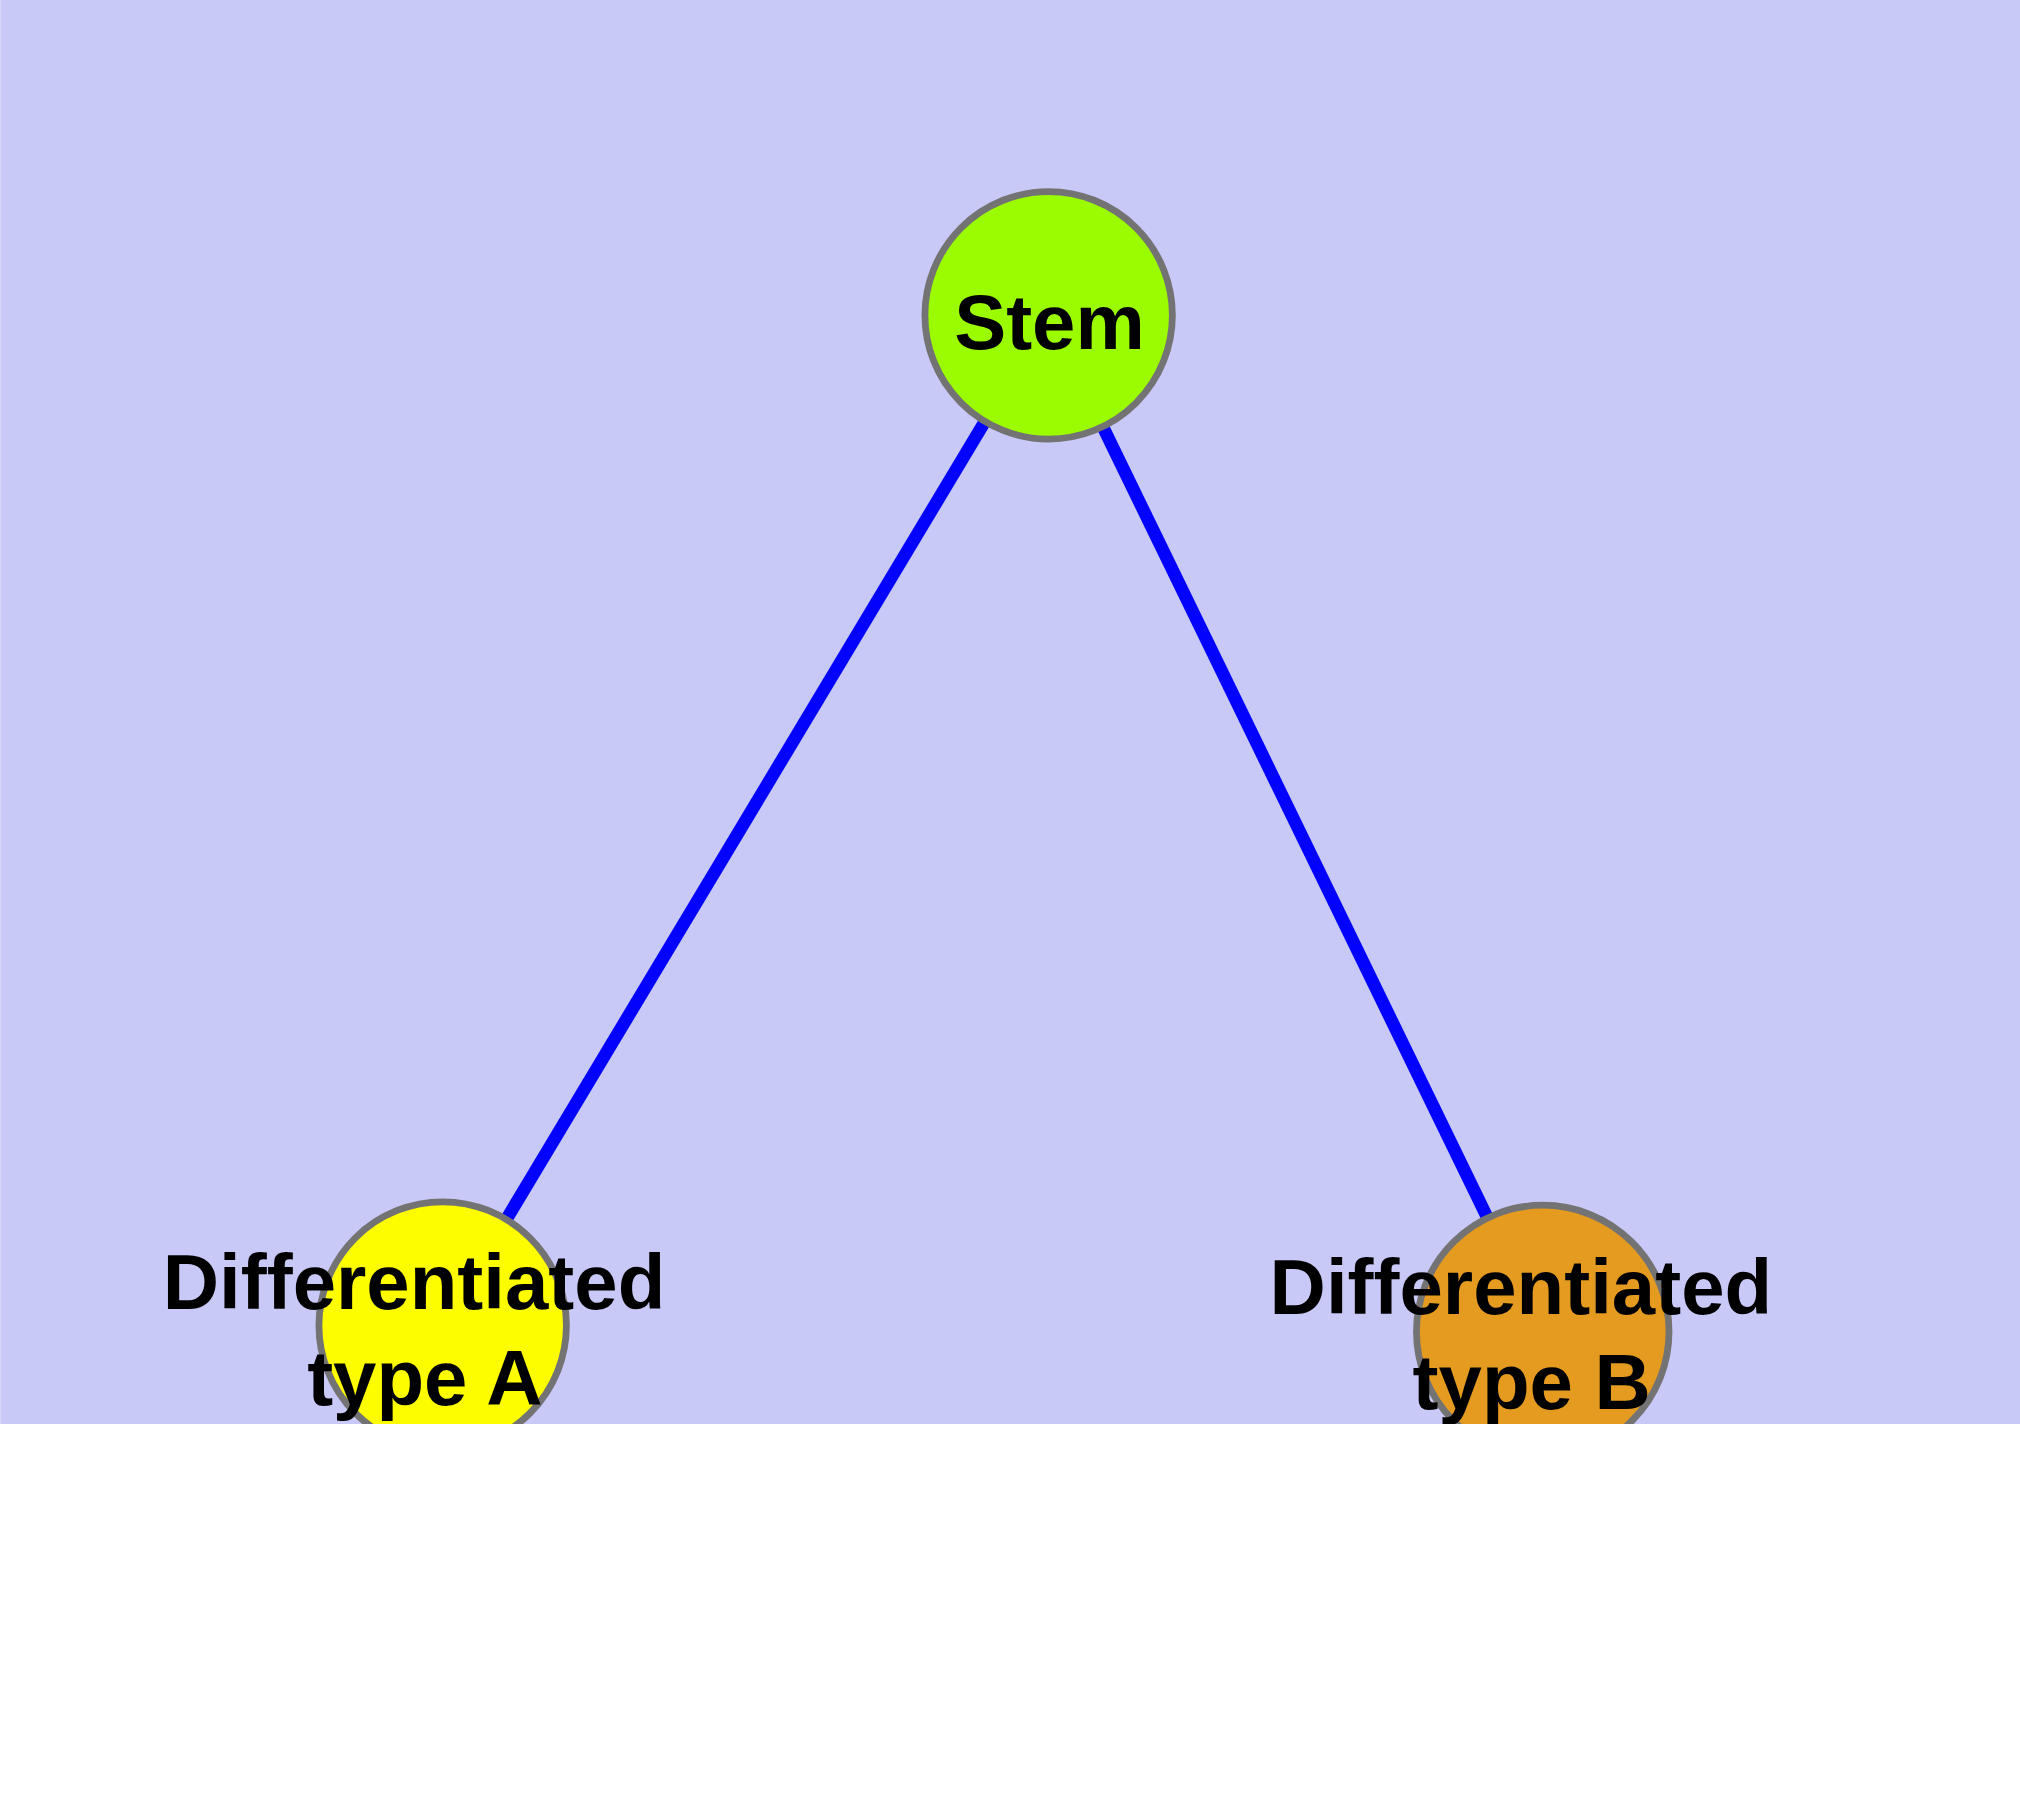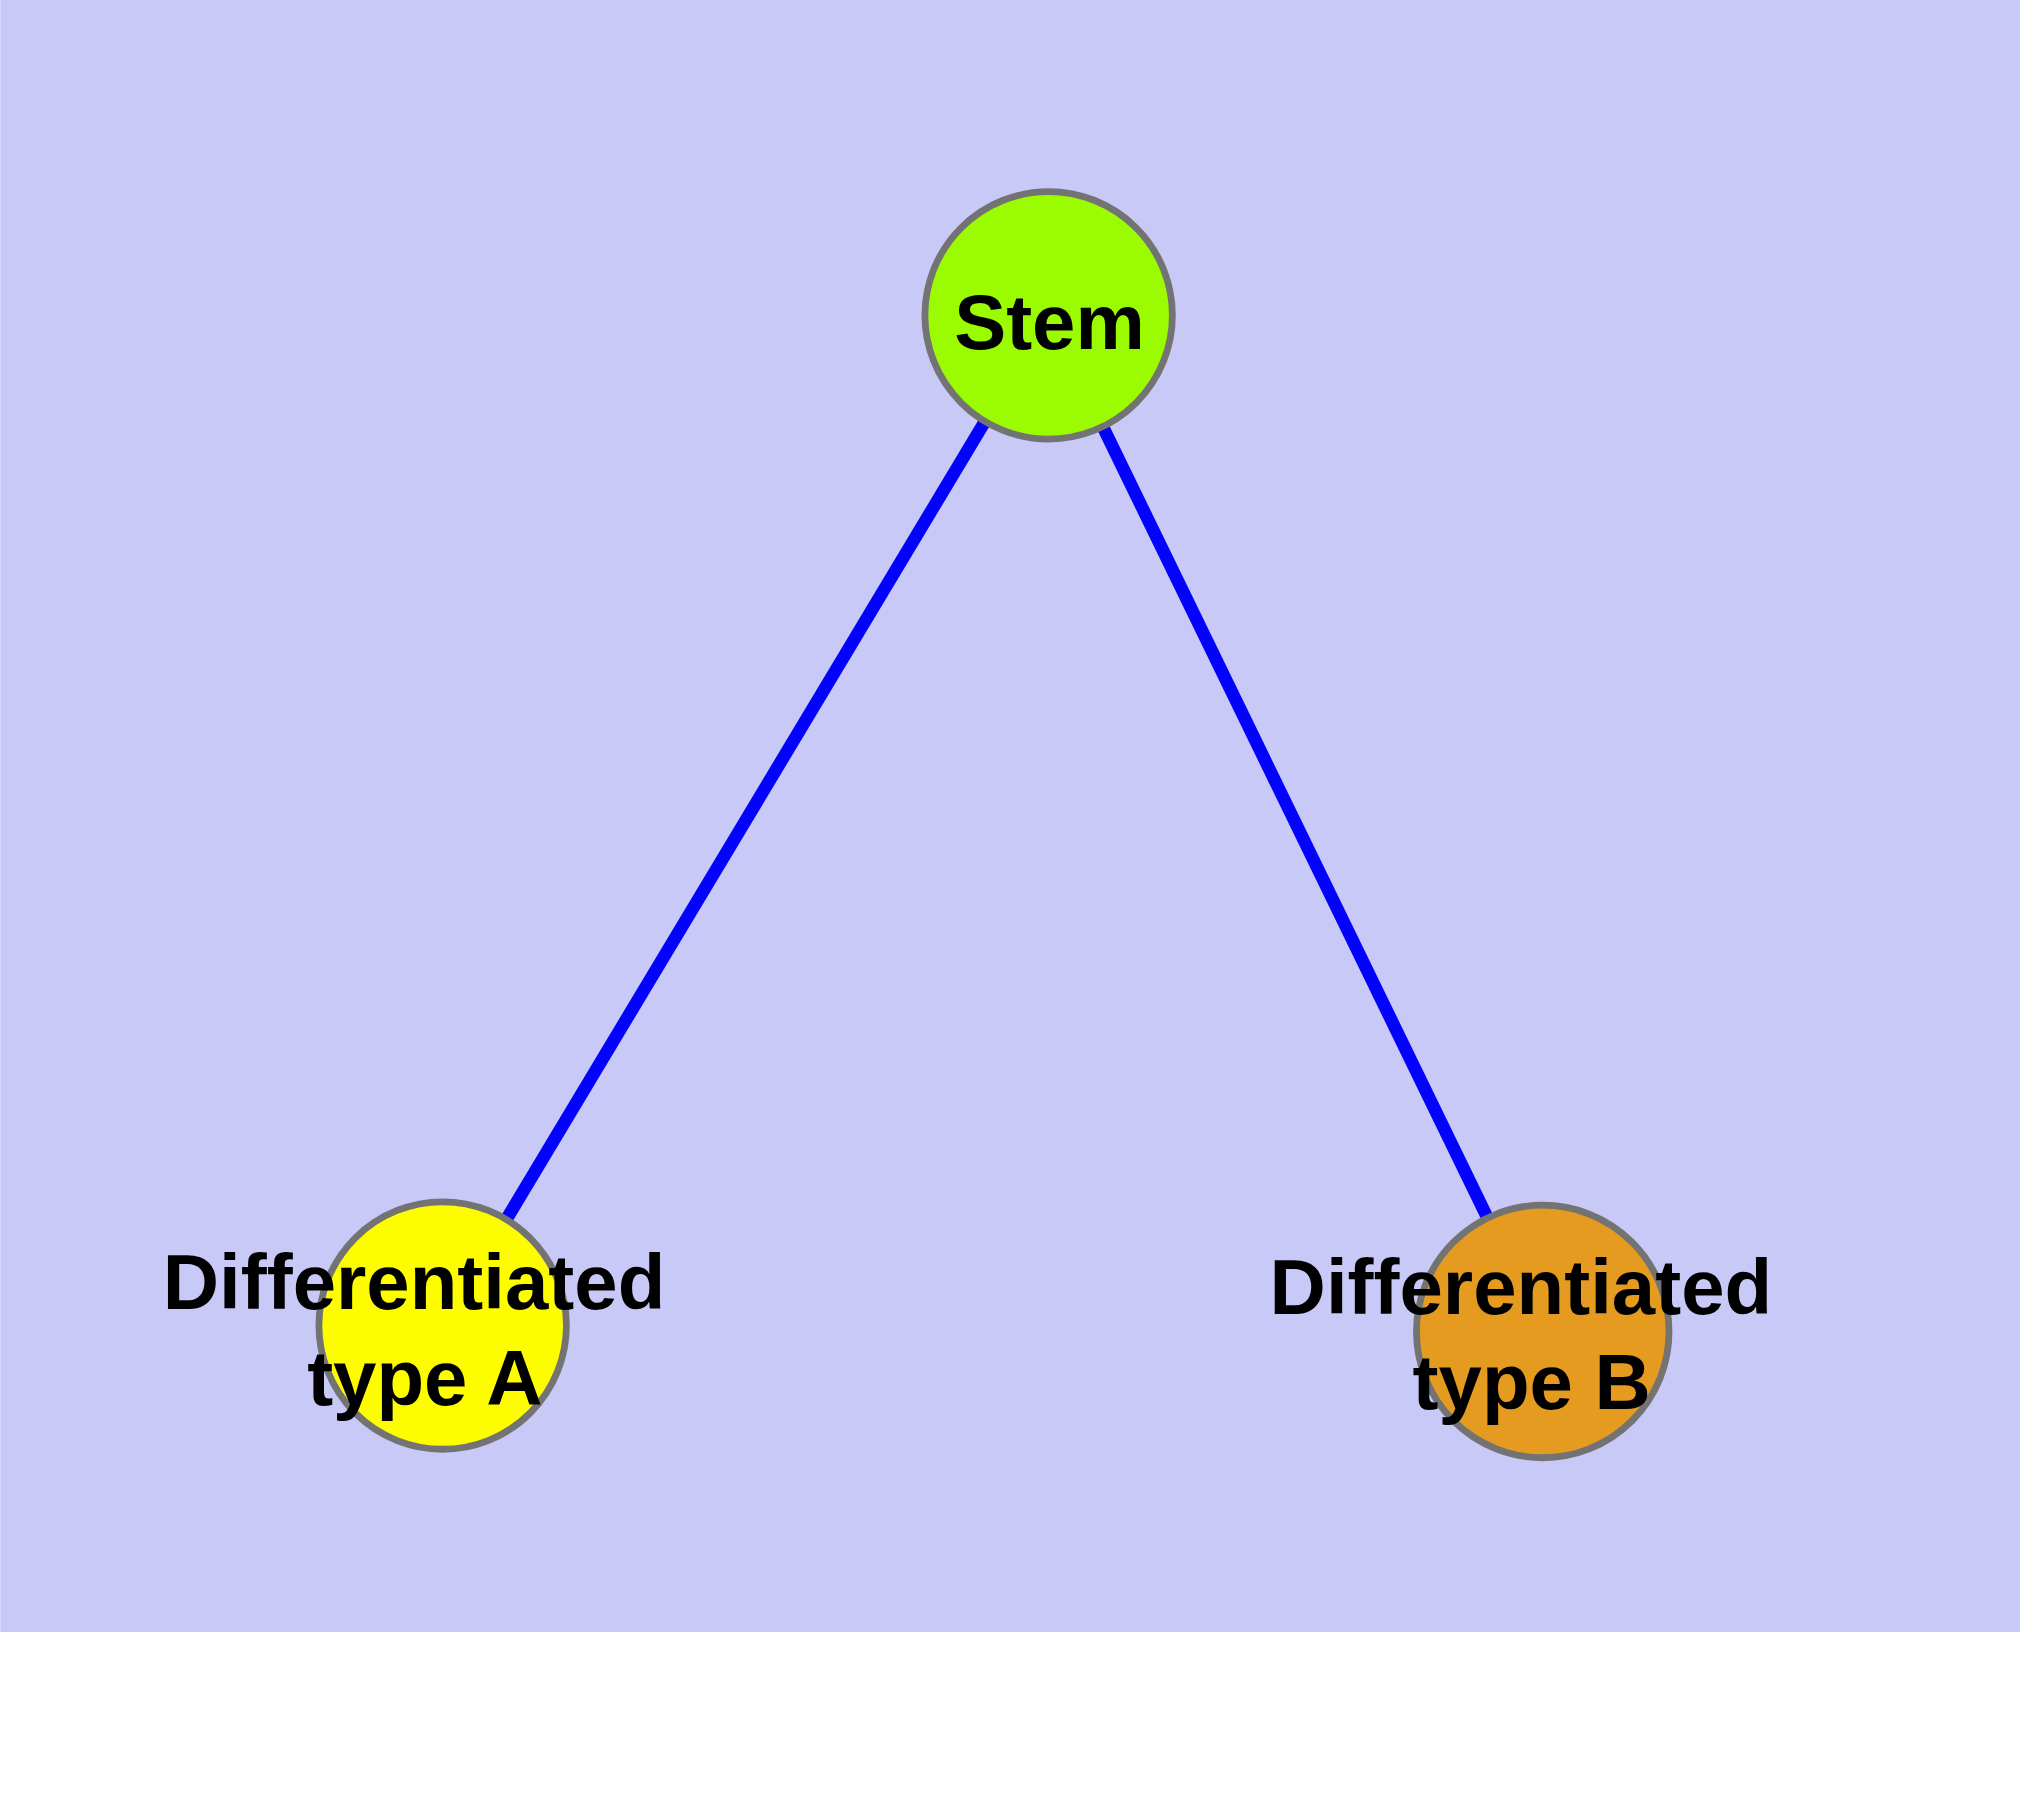--- a/index.html
+++ b/index.html
@@ -3,21 +3,21 @@
 <meta charset="utf-8">
 <style>
   html, body {
     margin: 0;
     padding: 0;
     background: #ffffff;
   }
   .stage {
     position: relative;
     width: 2021px;
-    height: 1632px;
+    height: 1424px;
     overflow: hidden;
   }
   svg.diagram {
     display: block;
     width: 2021px;
     height: 1812px;
   }
   .edge {
     stroke-width: 15;
     stroke-linecap: butt;

